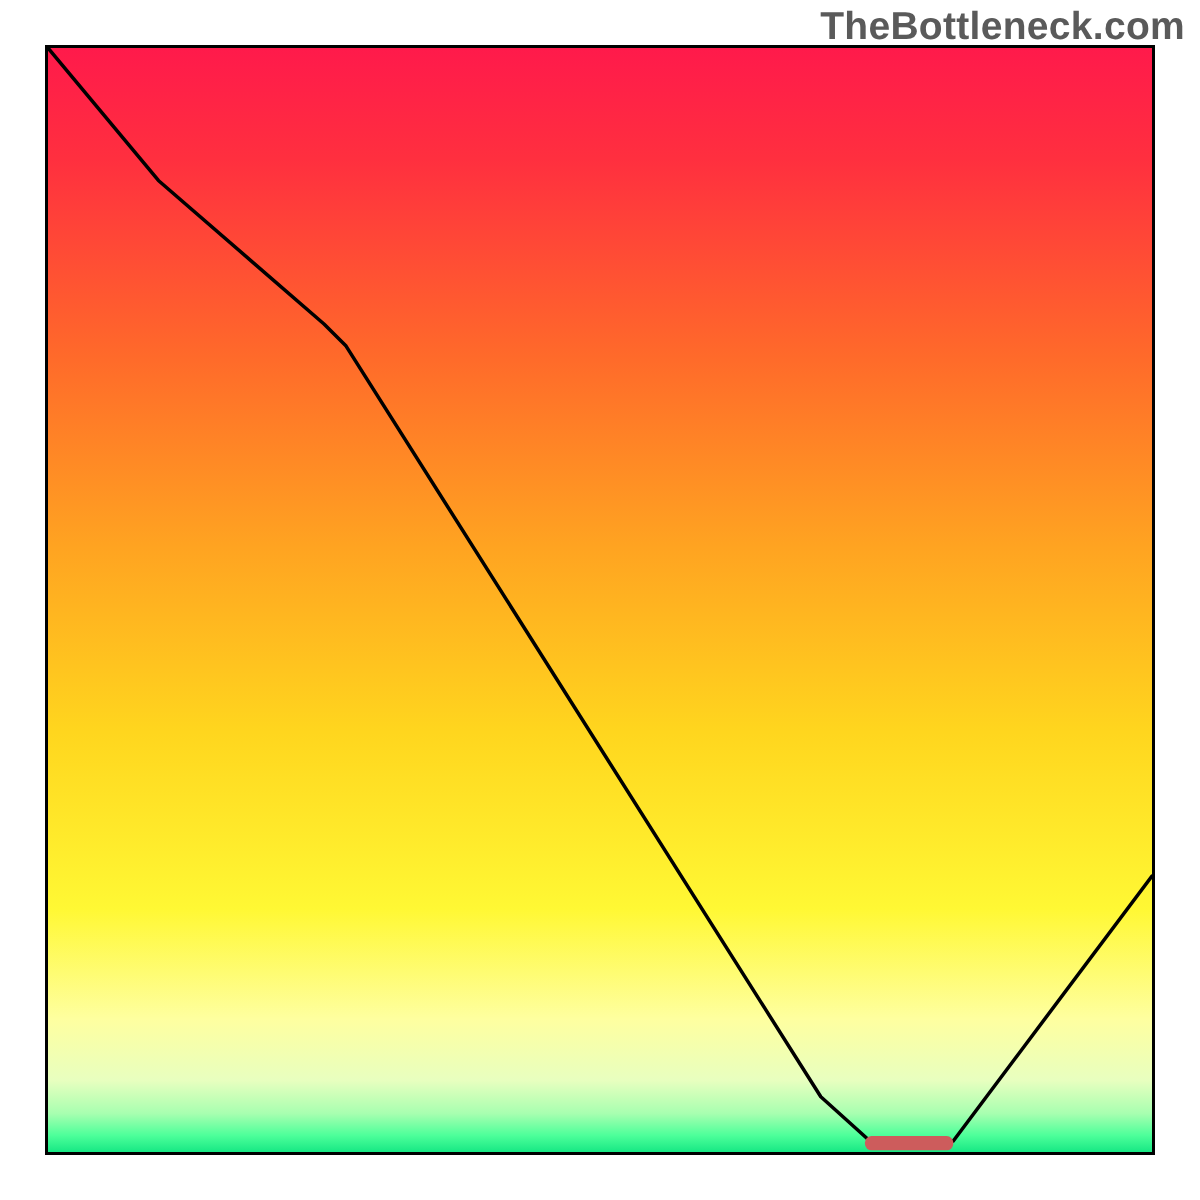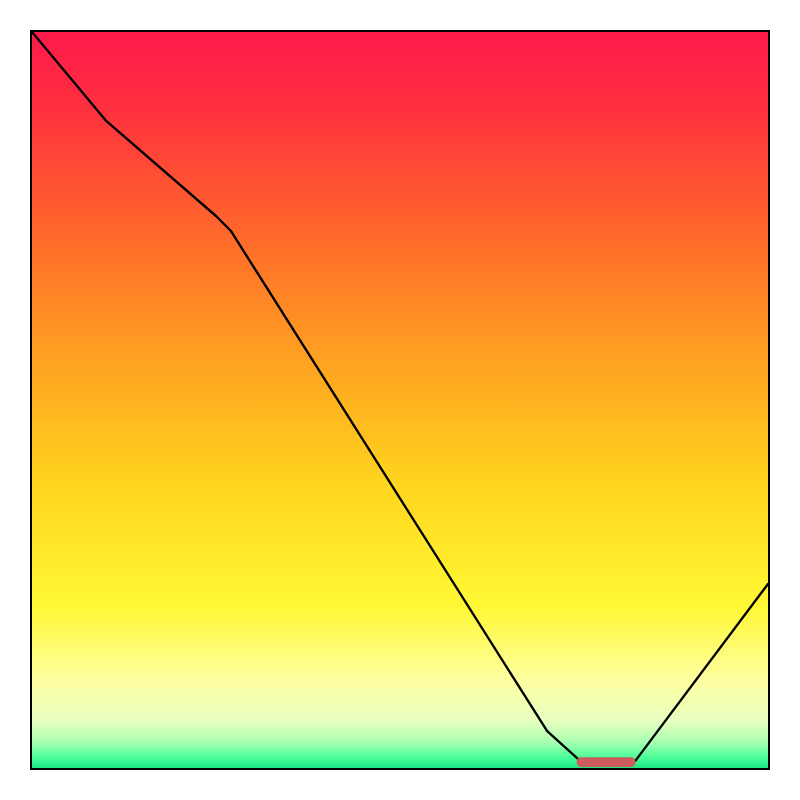--- a/index.html
+++ b/index.html
@@ -39,20 +39,21 @@
     position: absolute;
     left: 0; top: 0;
     width: 100%;
     height: 100%;
   }
 </style>
 </head>
 <body>
 
 <div class="outer">
+  <div class="watermark">TheBottleneck.com</div>
   <div class="plot">
     <svg class="bg" viewBox="0 0 100 100" preserveAspectRatio="none">
       <defs>
         <linearGradient id="grad" x1="0" y1="0" x2="0" y2="1">
             <stop offset="0.00%" stop-color="#ff1a4b"></stop>
             <stop offset="10.00%" stop-color="#ff2f3f"></stop>
             <stop offset="28.00%" stop-color="#ff6a2a"></stop>
             <stop offset="45.00%" stop-color="#ffa321"></stop>
             <stop offset="62.00%" stop-color="#ffd61e"></stop>
             <stop offset="78.00%" stop-color="#fff834"></stop>

